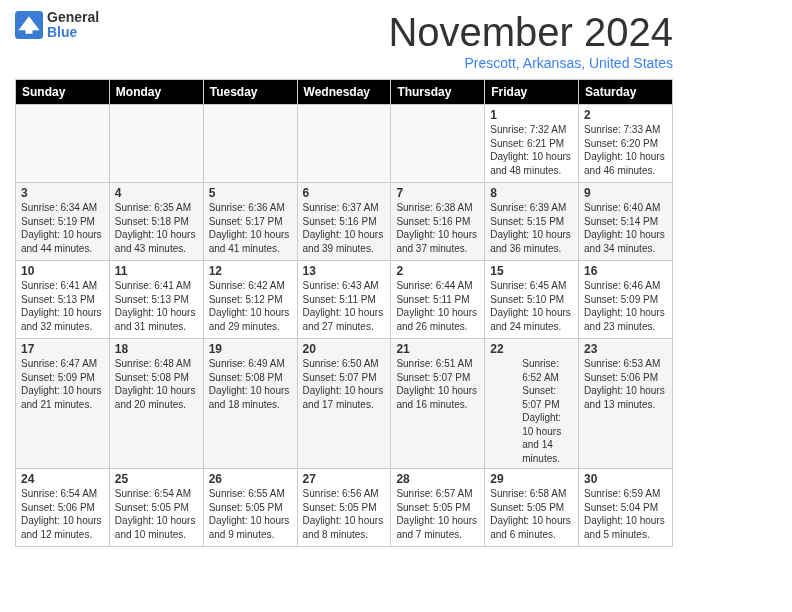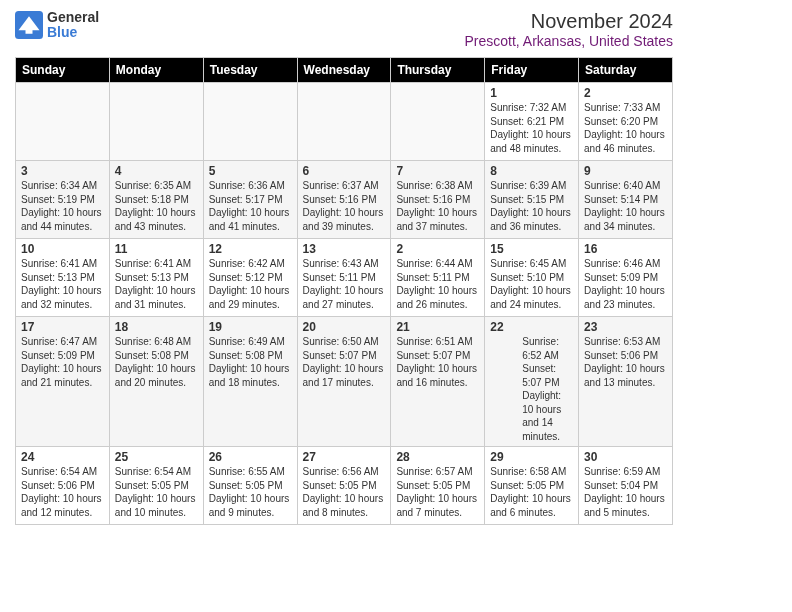--- a/index.html
+++ b/index.html
@@ -41,27 +41,27 @@
       color: #3a7bd5;
     }
     .logo-icon {
       width: 28px;
       height: 28px;
     }
     .title-block {
       text-align: right;
     }
     .month-title {
-      font-size: 20px;
+      font-size: 40px;
       color: #333;
       font-weight: normal;
     }
     .location {
       font-size: 14px;
-      color: #701a75;
+      color: #3b82f6;
     }
     .calendar {
       width: 100%;
       border-collapse: collapse;
     }
     .calendar th {
       background-color: #000000;
       color: #fff;
       font-size: 12px;
       font-weight: bold;

